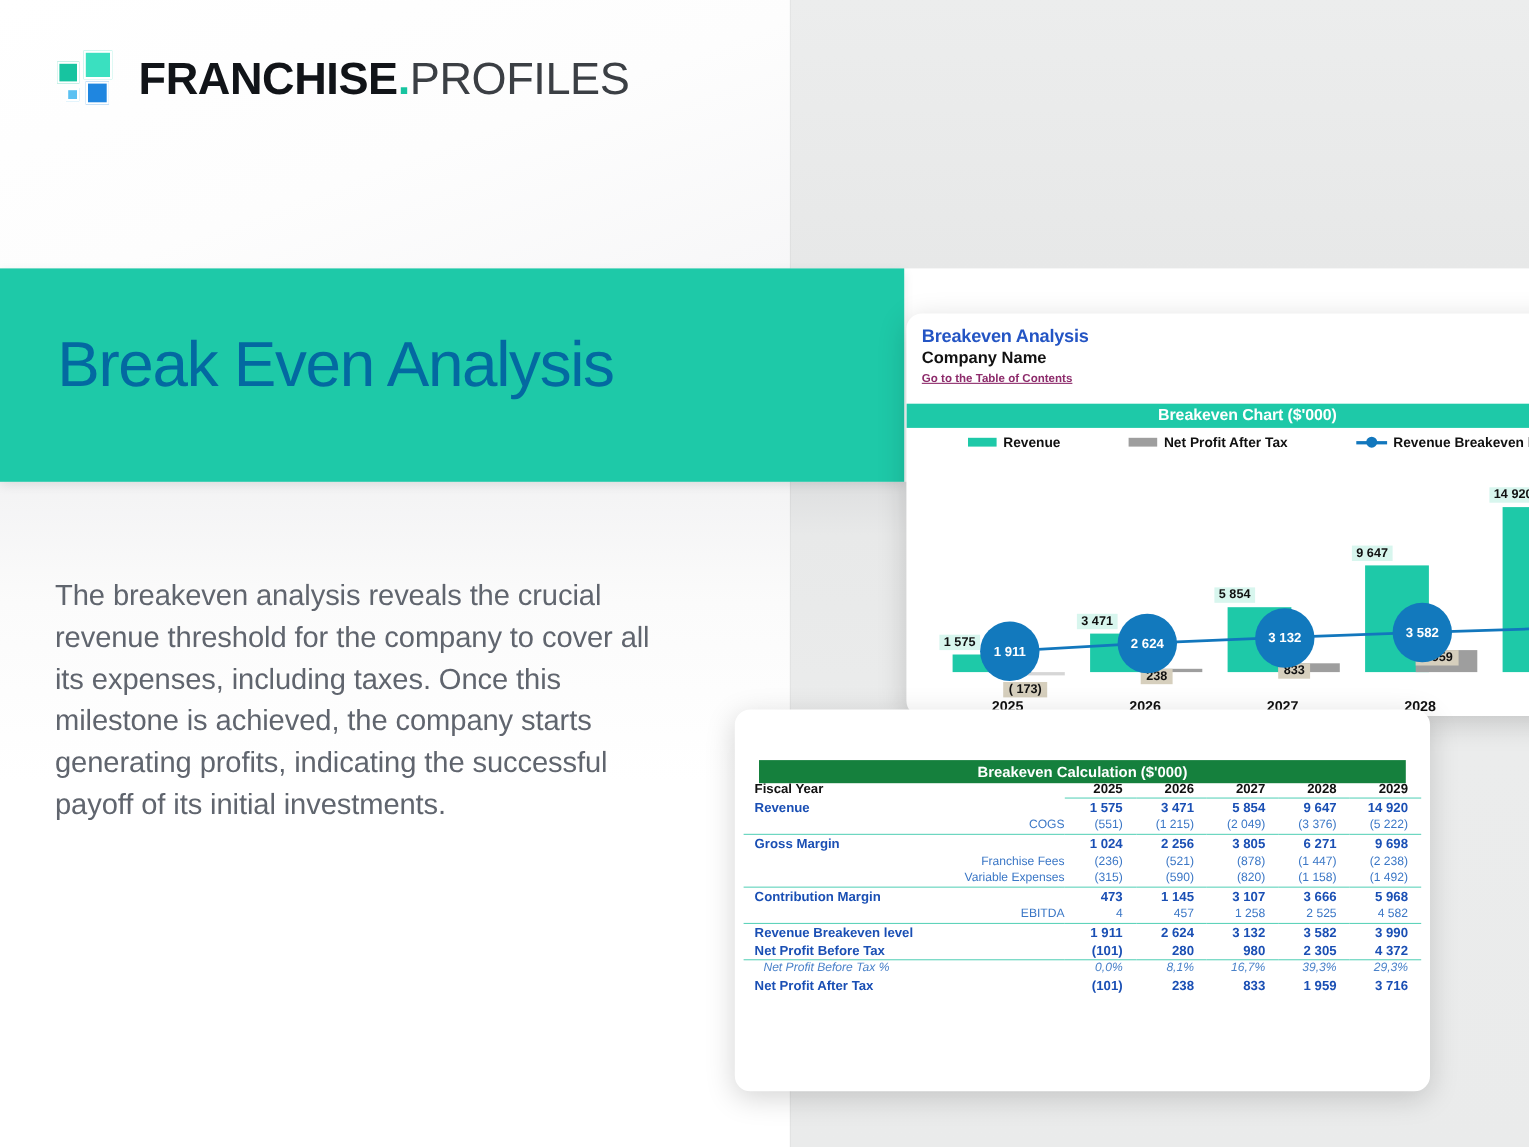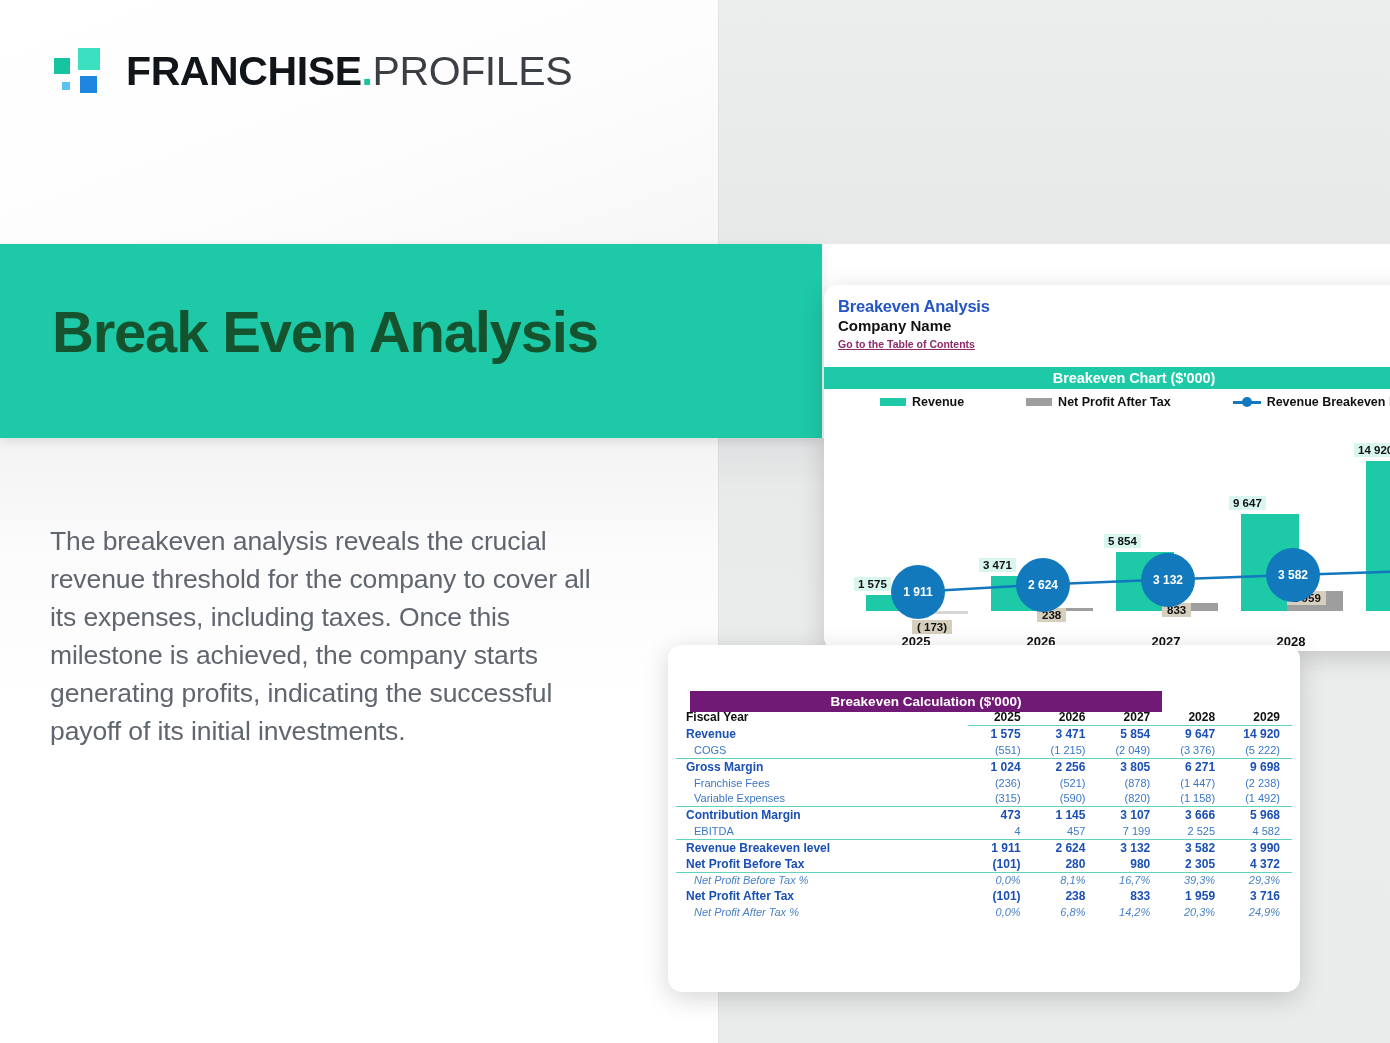--- a/index.html
+++ b/index.html
@@ -35,21 +35,21 @@
   }
 
   
   .hero-band {
     position: absolute; left: 0; top: 244px; width: 822px; height: 194px;
     background: #1ec9a8; z-index: 2;
     box-shadow: 0 3px 10px rgba(0,0,0,0.10);
   }
   .hero-title {
     position: absolute; left: 52px; top: 302px; z-index: 3;
-    font-size: 58px; font-weight: bold; color: #14532d;
+    font-size: 58px; font-weight: normal; color: #0369a1;
     letter-spacing: -1.2px; line-height: 1.05; white-space: nowrap;
   }
 
   
   .logo-wrap { position: absolute; left: 46px; top: 44px; z-index: 4;
                display: flex; align-items: center; }
   .logo-mark { position: relative; width: 62px; height: 54px; flex: 0 0 auto; }
   .logo-mark i { position: absolute; display: block; border: 2px solid #ffffff; }
   .lm1 { left: 6px;  top: 12px; width: 20px; height: 20px; background: #17c4a0; }
   .lm2 { left: 30px; top: 2px;  width: 26px; height: 26px; background: #3ae0c0; }
@@ -120,33 +120,33 @@
     display: flex; align-items: center; justify-content: center; z-index: 4;
   }
   .be-svg { position: absolute; inset: 0; z-index: 3; pointer-events: none; }
   .xlab {
     position: absolute; bottom: 14px; width: 124px; text-align: center;
     font-size: 13px; font-weight: bold; color: #111111;
   }
 
   
   .tbl-banner {
-    position: absolute; left: 22px; top: 46px; width: 472px; height: 21px;
-    background: #701a75; color: #ffffff; font-weight: bold; font-size: 13.5px;
+    position: absolute; left: 22px; top: 46px; width: 588px; height: 21px;
+    background: #15803d; color: #ffffff; font-weight: bold; font-size: 13.5px;
     text-align: center; line-height: 21px;
   }
   table.calc { position: absolute; left: 8px; top: 64px; width: 616px;
                border-collapse: collapse; }
   table.calc td { font-size: 11.5px; padding: 1px 0; height: 16px; white-space: nowrap; }
   table.calc td.lbl { padding-left: 10px; width: 288px; }
   table.calc td.num { text-align: right; width: 64px; padding-right: 12px; }
   tr.hdr td { font-weight: bold; color: #111111; font-size: 12px; }
   tr.hdr td.num { color: #111111; }
   tr.bold td { font-weight: bold; color: #1a4fb4; font-size: 12px; }
-  tr.sub td  { color: #3b77c6; font-size: 11px; }
+  tr.sub td  { color: #3b77c6; font-size: 11px; text-align: right; }
   tr.pct td  { color: #4a82c9; font-style: italic; font-size: 11px; }
   tr.pct td.lbl { padding-left: 18px; }
   tr.sub td.lbl { padding-left: 18px; }
   .rule-top td { border-top: 1.3px solid #5fd3bb; }
   .hdr-rule td.num { border-bottom: 1.3px solid #5fd3bb; }
 </style>
 </head>
 <body>
 
 <div id="bg">
@@ -306,21 +306,21 @@
           <td class="num">473</td>
           <td class="num">1 145</td>
           <td class="num">3 107</td>
           <td class="num">3 666</td>
           <td class="num">5 968</td>
         </tr>
         <tr class="sub">
           <td class="lbl">EBITDA</td>
           <td class="num">4</td>
           <td class="num">457</td>
-          <td class="num">7 199</td>
+          <td class="num">1 258</td>
           <td class="num">2 525</td>
           <td class="num">4 582</td>
         </tr>
         <tr class="bold rule-top">
           <td class="lbl">Revenue Breakeven level</td>
           <td class="num">1 911</td>
           <td class="num">2 624</td>
           <td class="num">3 132</td>
           <td class="num">3 582</td>
           <td class="num">3 990</td>
@@ -342,23 +342,15 @@
           <td class="num">29,3%</td>
         </tr>
         <tr class="bold">
           <td class="lbl">Net Profit After Tax</td>
           <td class="num">(101)</td>
           <td class="num">238</td>
           <td class="num">833</td>
           <td class="num">1 959</td>
           <td class="num">3 716</td>
         </tr>
-        <tr class="pct">
-          <td class="lbl">Net Profit After Tax %</td>
-          <td class="num">0,0%</td>
-          <td class="num">6,8%</td>
-          <td class="num">14,2%</td>
-          <td class="num">20,3%</td>
-          <td class="num">24,9%</td>
-        </tr>
       </tbody>
   </table>
 </div>
 
 </body></html>

